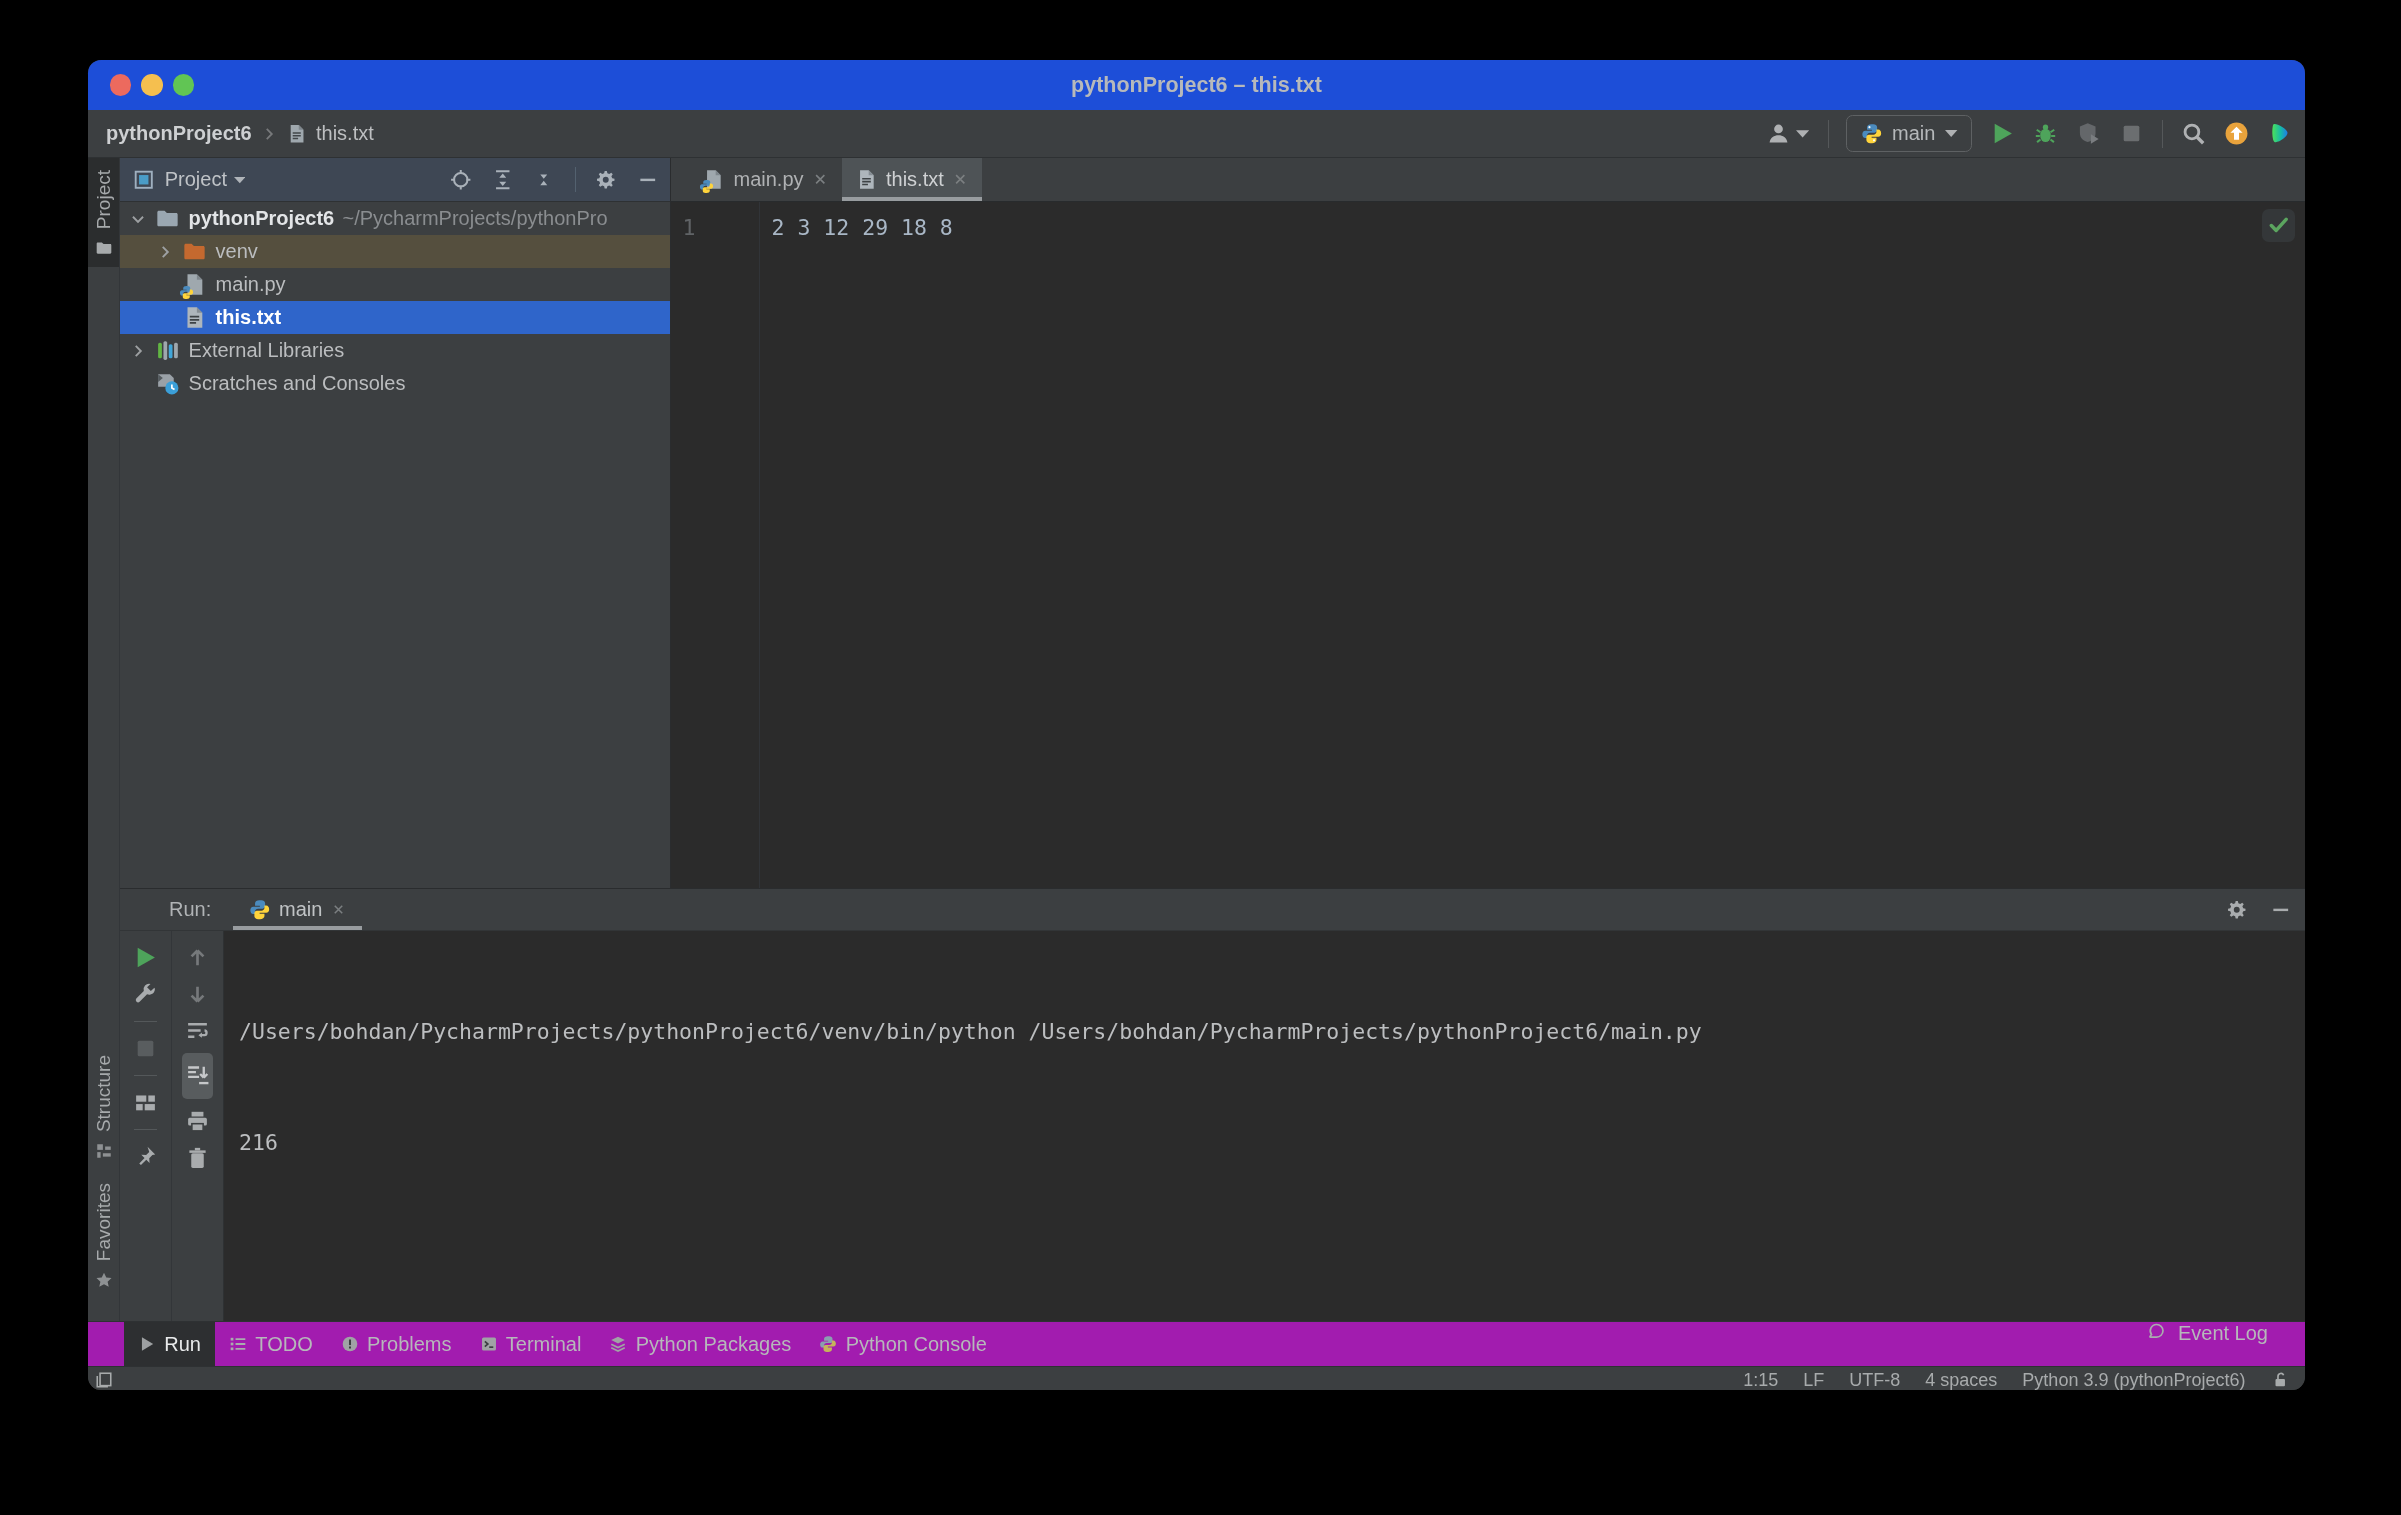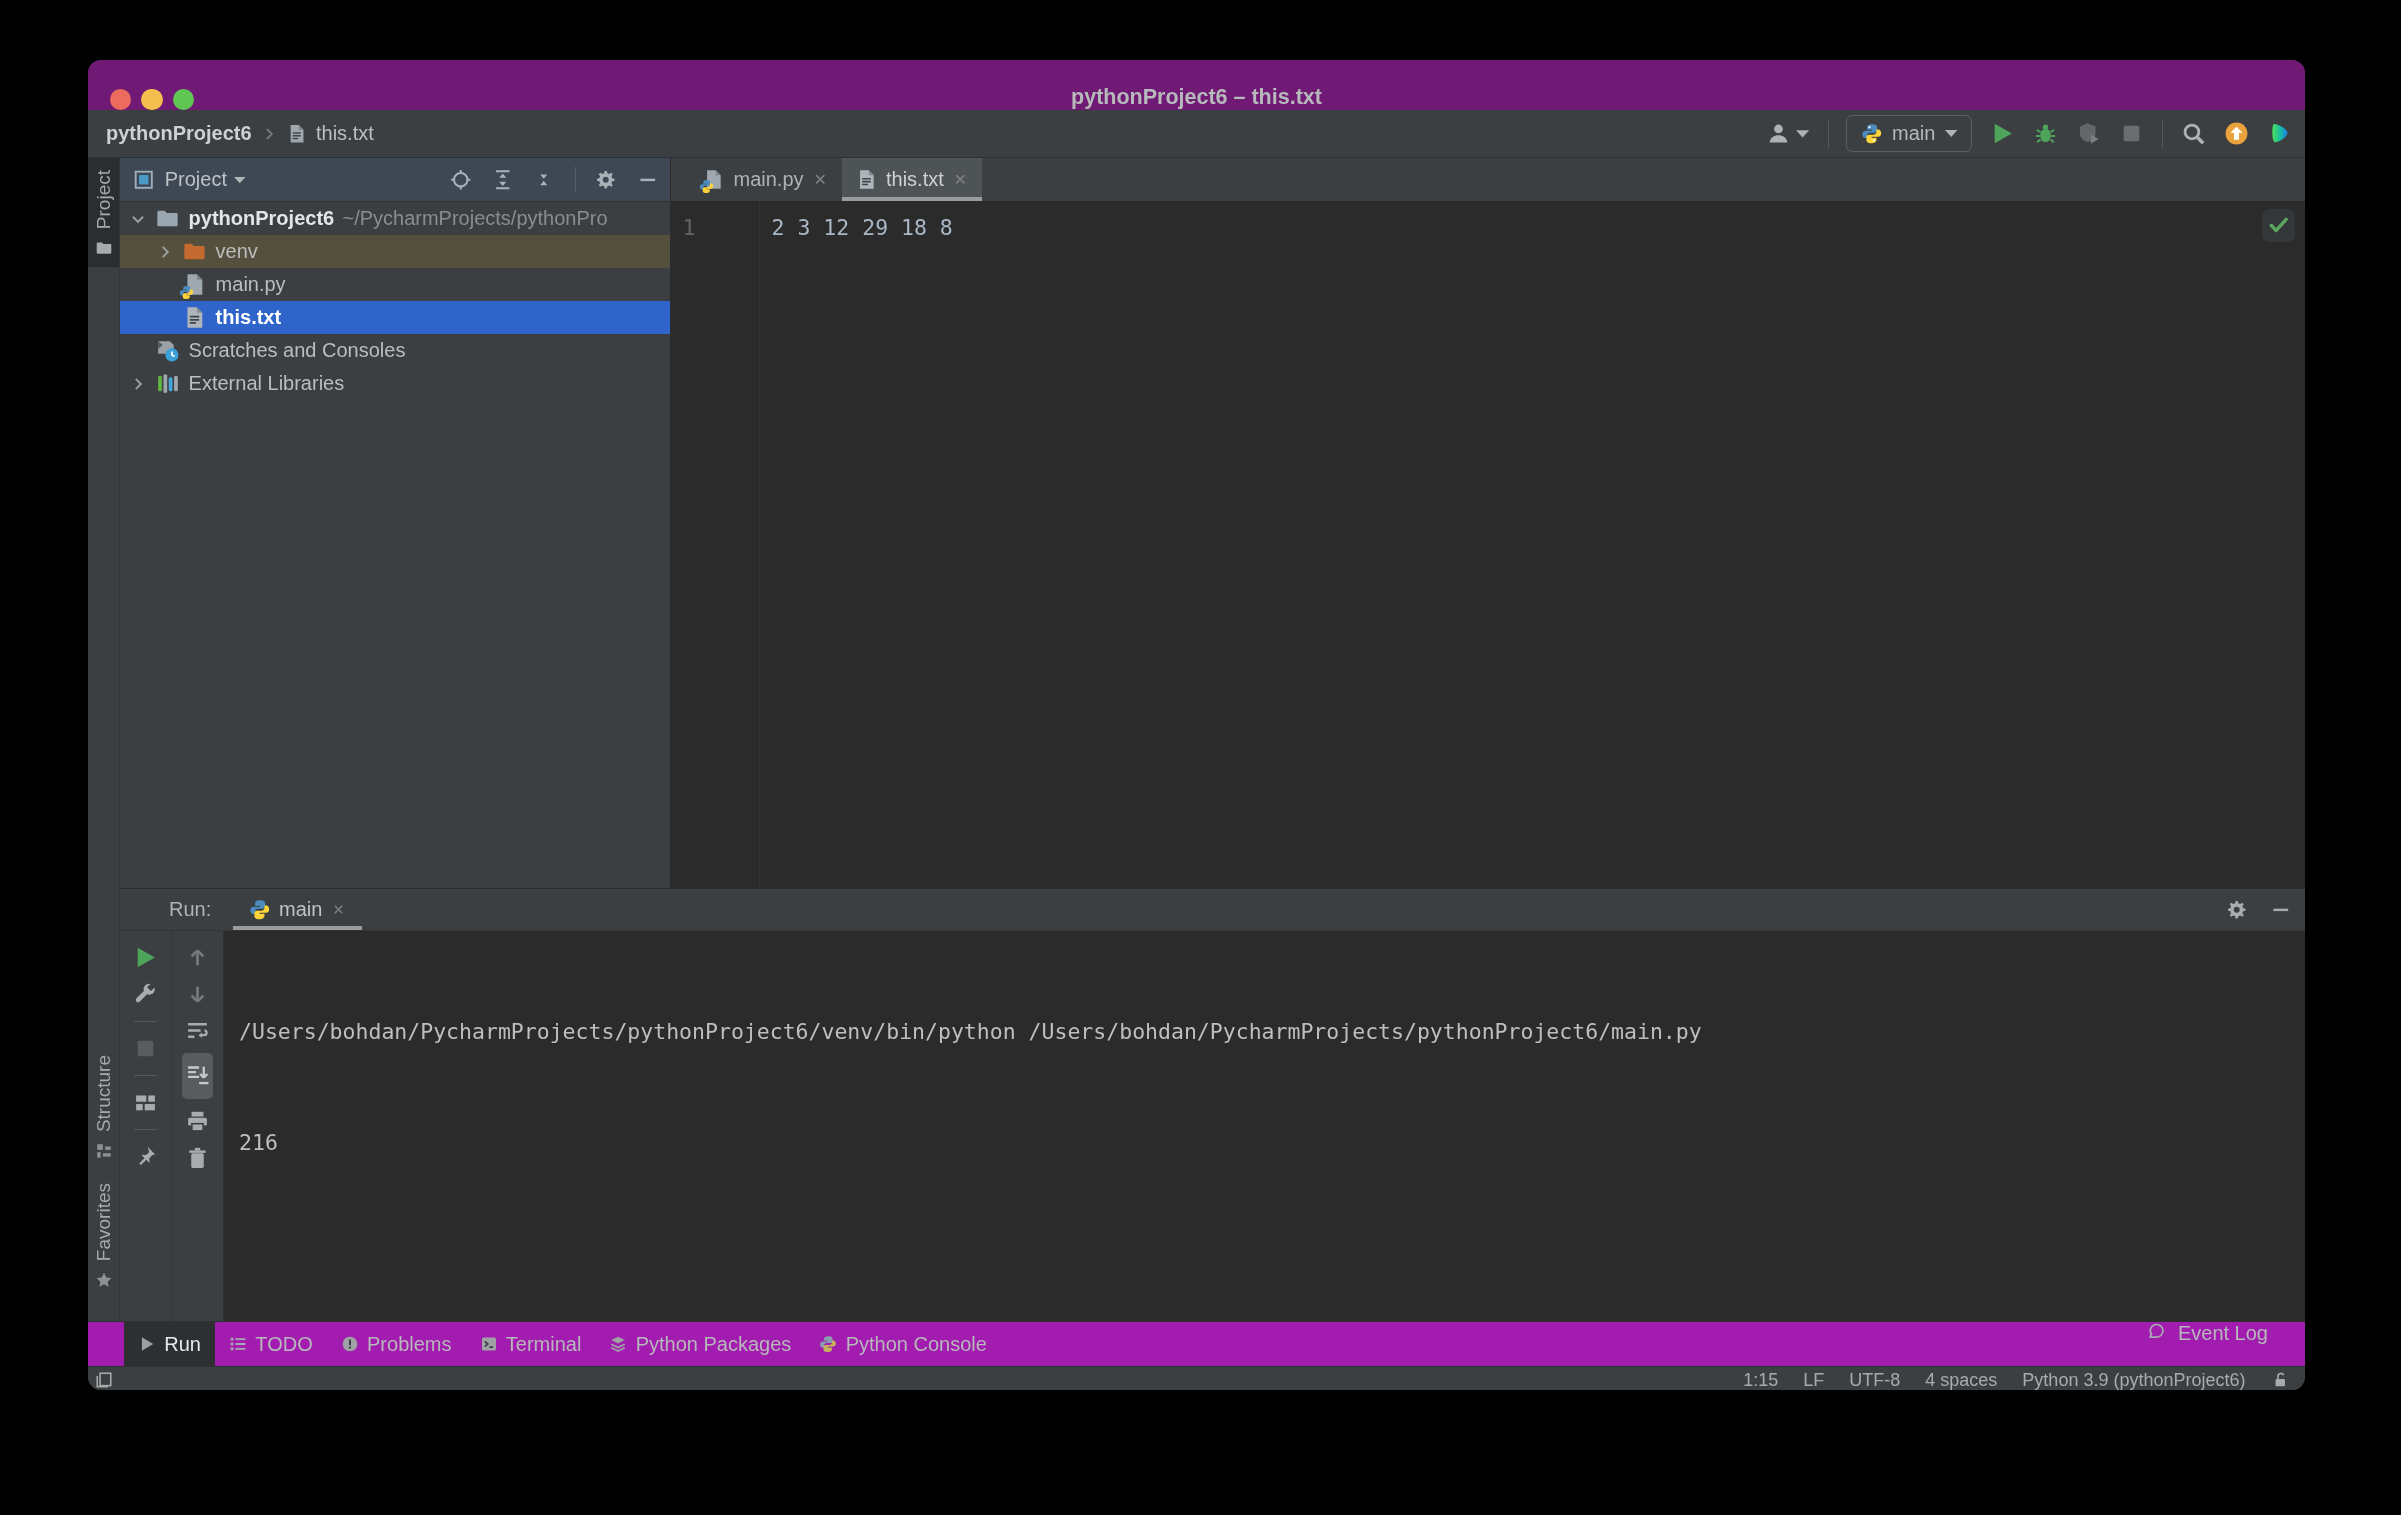--- a/index.html
+++ b/index.html
@@ -1,20 +1,20 @@
 <!DOCTYPE html>
 <html style="font-size:13.2px"><head>
 <meta charset="utf-8">
 <style>
   html,body{margin:0;padding:0;background:#000;width:2401px;height:1516px;overflow:hidden;
     font-family:"Liberation Sans",sans-serif;-webkit-font-smoothing:antialiased;}
   .window{position:absolute;left:88px;top:60px;width:2217px;height:1330px;background:#3C3F41;
     border-radius:13.2px;overflow:hidden;box-shadow:0 0 0 0.8px rgba(0,0,0,.65),0 33px 74px rgba(0,0,0,.55);}
   
-  .titlebar{height:50px;position:relative;display:flex;align-items:flex-end;background:#701a75;}
+  .titlebar{height:50px;position:relative;display:flex;align-items:center;background:#1d4ed8;}
   .lights{display:flex;gap:10px;padding-left:21.5px;}
   .light{width:21.5px;height:21.5px;border-radius:50%;}
   .light.r{background:#EC6A5E}.light.y{background:#F5BF4F}.light.g{background:#61C554}
   .wtitle{position:absolute;left:0;right:0;text-align:center;font-weight:bold;font-size:21.5px;color:#B7B9BB;}
   
   .toolbar{height:47px;display:flex;align-items:center;border-bottom:0.8px solid #2E3133;padding:0 13.2px 0 18px;}
   .crumbs{display:flex;align-items:center;gap:8.3px;font-size:20px;color:#BDBFC1;}
   .crumb-proj{font-weight:bold;color:#CED0D2;}
   .tb-right{margin-left:auto;display:flex;align-items:center;gap:18px;}
   .tb-sep{width:0.8px;height:28px;background:#55585A;}
@@ -329,45 +329,45 @@
               <span class="ticon">
                 <svg viewBox="0 0 16 16">
                     <path d="M3.5 1.5h6L13 5v9.5H3.5z" fill="#AEB6BC"></path>
                     <path d="M9.5 1.5V5H13z" fill="#868E94"></path>
                     <path d="M5 7.5h6M5 9.5h6M5 11.5h4" stroke="#3E4346" stroke-width="1.1"></path>
                   </svg>
                 </span>
               <span style="font-weight:bold">this.txt</span>
             </div>
             <div class="trow ind0">
+              <span class="chev">
+                <svg viewBox="0 0 16 16">
+                    <path d="M6 3.5L10.5 8 6 12.5" fill="none" stroke="#9DA0A2" stroke-width="1.7"></path>
+                  </svg></span>
+              <span class="ticon">
+                <svg viewBox="0 0 16 16">
+                    <rect x="2" y="3" width="2.4" height="10" rx="1" fill="#62B543"></rect>
+                    <rect x="5.4" y="2" width="2.4" height="12" rx="1" fill="#9FA7AD"></rect>
+                    <rect x="8.8" y="4" width="2.4" height="9" rx="1" fill="#41A6D9"></rect>
+                    <rect x="12.2" y="3" width="2.4" height="10" rx="1" fill="#9FA7AD"></rect>
+                  </svg>
+                </span>
+              <span>External Libraries</span>
+            </div>
+            <div class="trow ind0">
               <span class="spacer"></span>
               <span class="ticon">
                 <svg viewBox="0 0 16 16">
                     <path d="M2 2h7.5L12 4.5V10H2z" fill="#9AA1A7"></path>
                     <path d="M2 2l3 2.5L2 7z" fill="#545A5E"></path>
                     <circle cx="10.8" cy="10.8" r="4.2" fill="#3B9FD8"></circle>
                     <path d="M10.8 8.6v2.3l1.7 1" stroke="#fff" stroke-width="1.1" fill="none"></path>
                   </svg>
                 </span>
               <span>Scratches and Consoles</span>
-            </div>
-            <div class="trow ind0">
-              <span class="chev">
-                <svg viewBox="0 0 16 16">
-                    <path d="M6 3.5L10.5 8 6 12.5" fill="none" stroke="#9DA0A2" stroke-width="1.7"></path>
-                  </svg></span>
-              <span class="ticon">
-                <svg viewBox="0 0 16 16">
-                    <rect x="2" y="3" width="2.4" height="10" rx="1" fill="#62B543"></rect>
-                    <rect x="5.4" y="2" width="2.4" height="12" rx="1" fill="#9FA7AD"></rect>
-                    <rect x="8.8" y="4" width="2.4" height="9" rx="1" fill="#41A6D9"></rect>
-                    <rect x="12.2" y="3" width="2.4" height="10" rx="1" fill="#9FA7AD"></rect>
-                  </svg>
-                </span>
-              <span>External Libraries</span>
             </div>
           </div>
         </div>
 
         <div class="editor">
           <div class="tabbar">
             <div class="etab">
               <span class="ticon" style="width:23px;height:23px">
                 <svg viewBox="0 0 16 16">
                     <path d="M3.5 1.5h6L13 5v9.5H3.5z" fill="#9FA8AE"></path>

